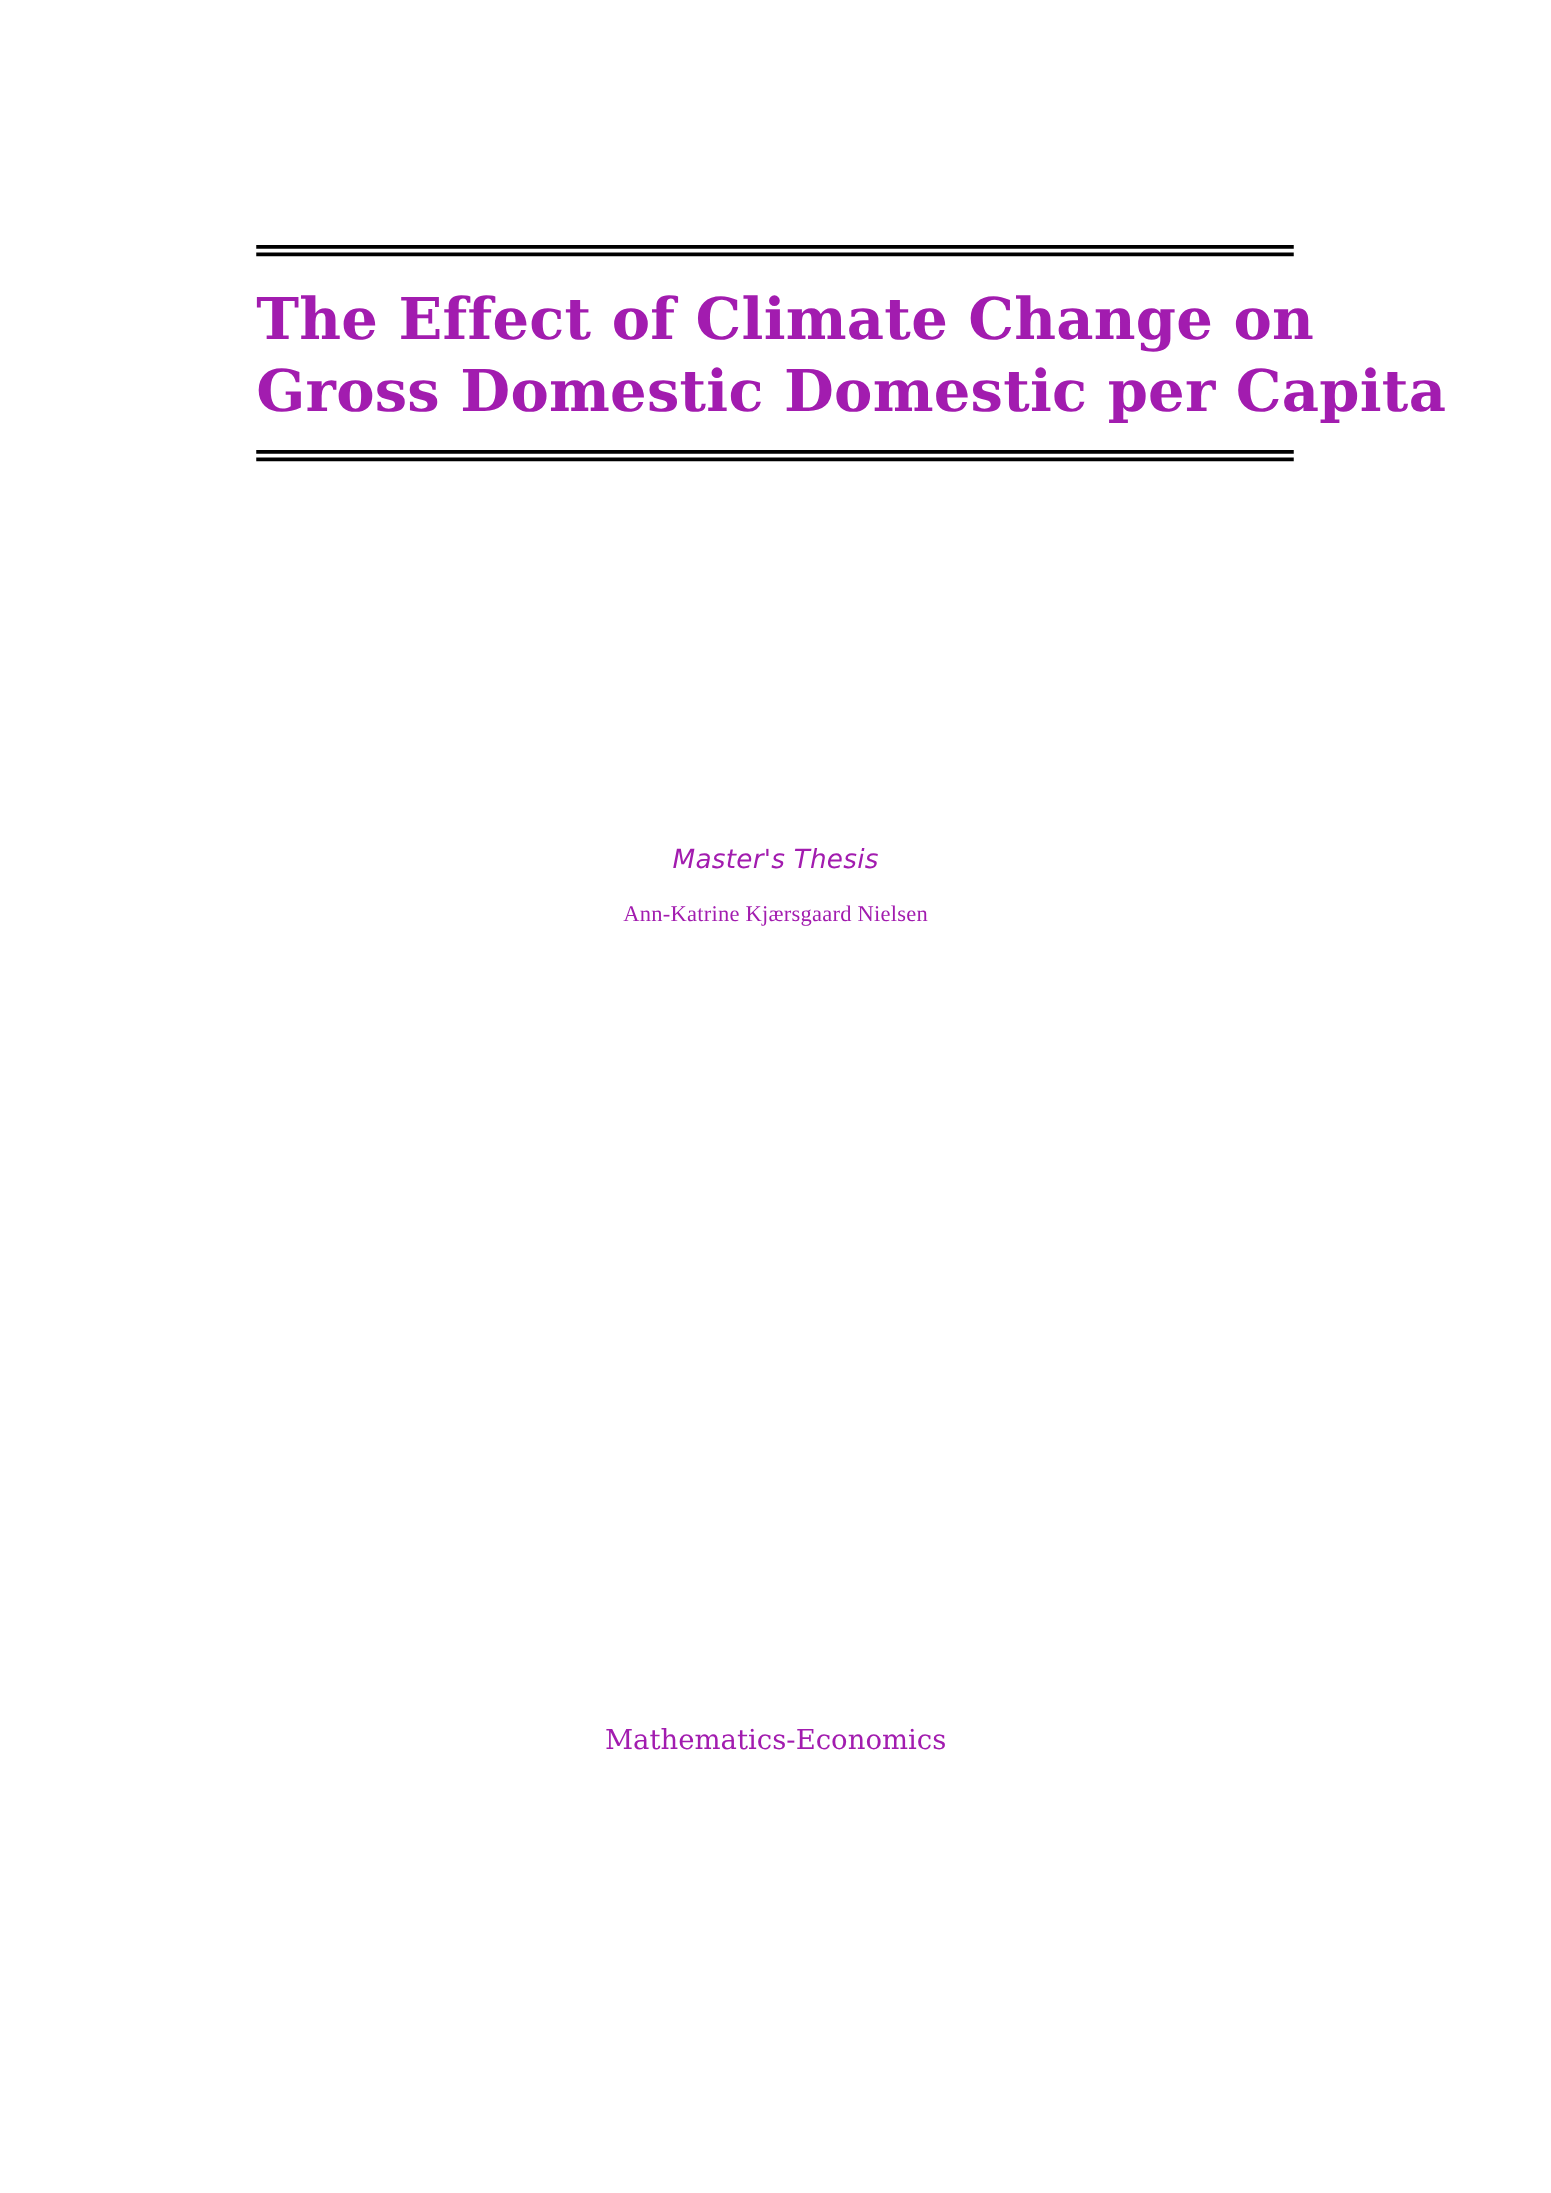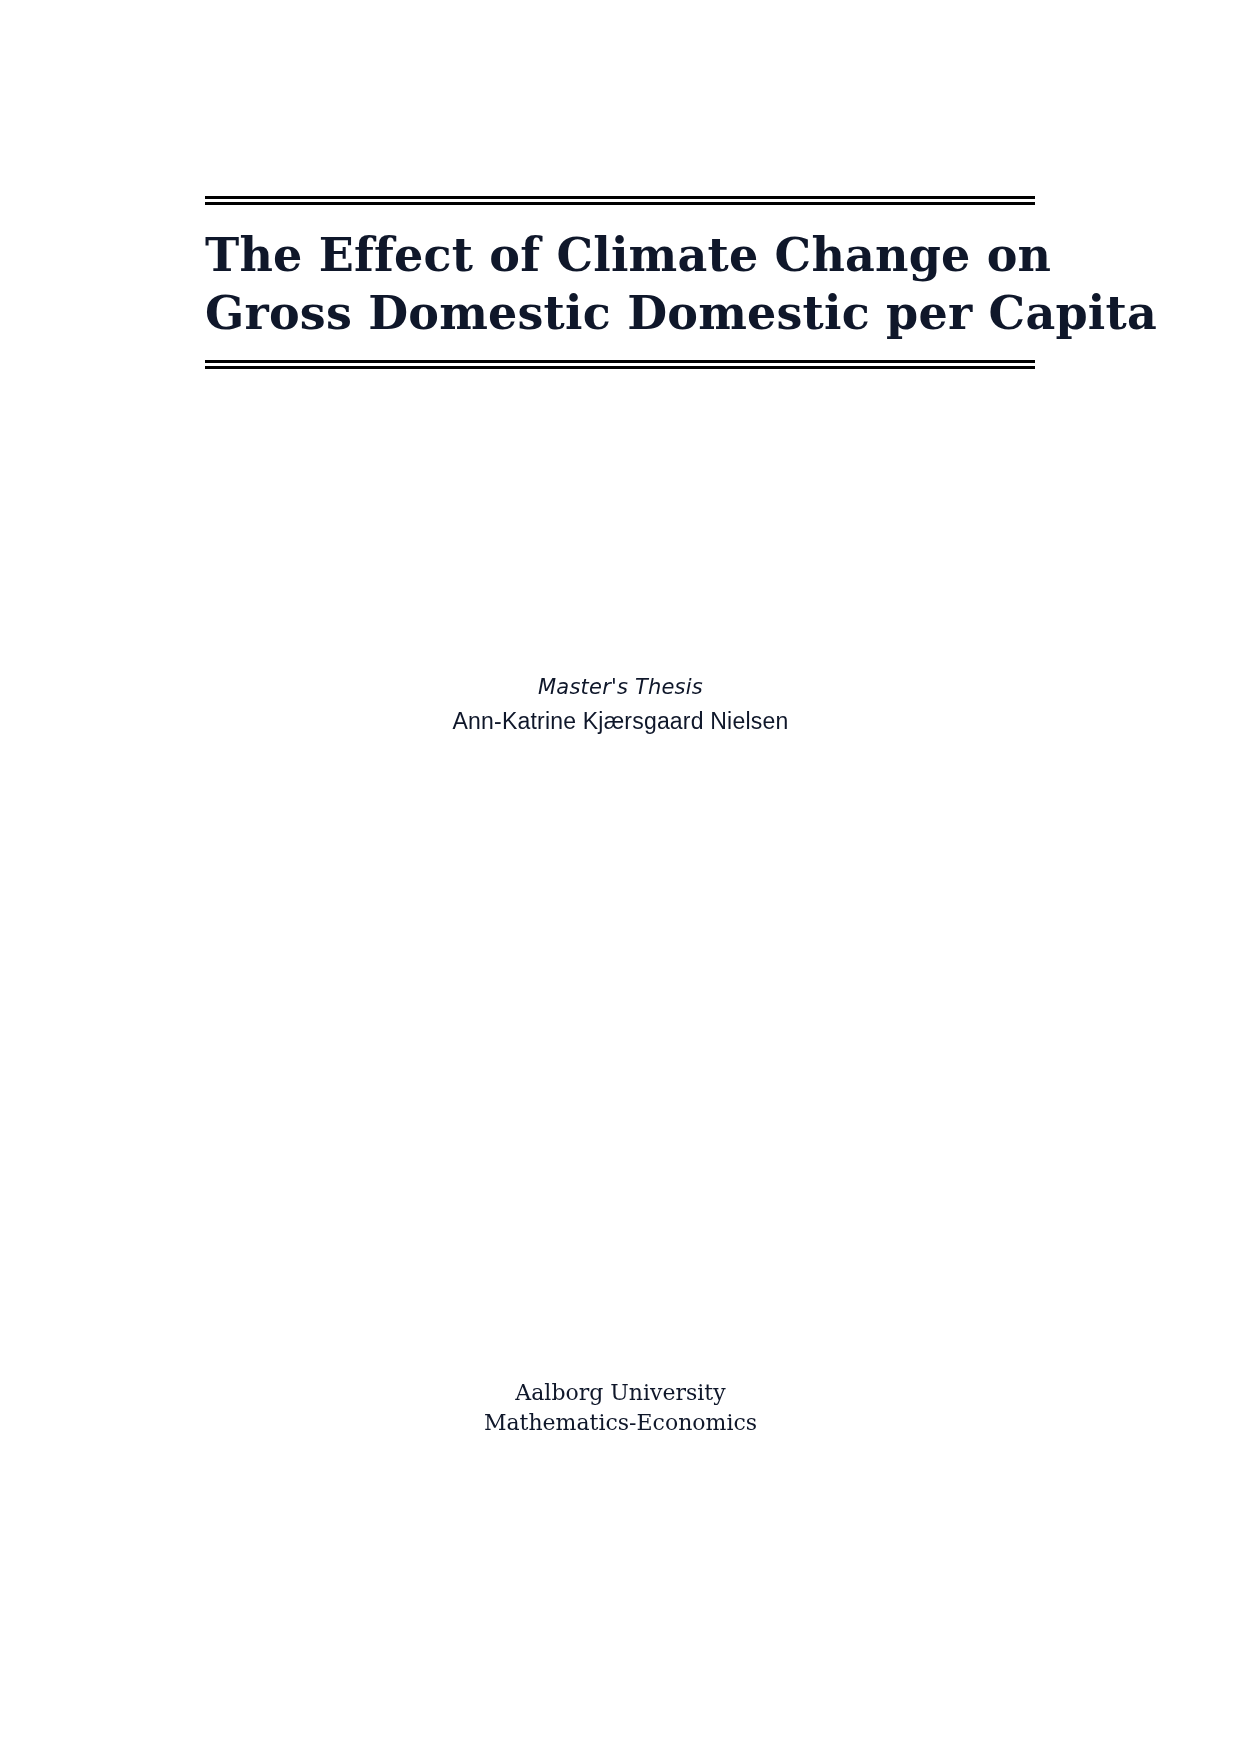--- a/index.html
+++ b/index.html
@@ -8,21 +8,21 @@
     background: #ffffff;
   }
   .page {
     position: relative;
     width: 1241px;
     height: 1754px;
     background: #ffffff;
     margin: 0 auto;
     overflow: hidden;
     font-family: "DejaVu Serif", "Liberation Serif", serif;
-    color: #0f172a;
+    color: #a21caf;
   }
 
   .title-block {
     position: absolute;
     left: 205px;
     top: 196px;
     width: 830px;
   }
 
   .rule-double {
@@ -62,23 +62,24 @@
 
   .thesis-type {
     font-family: "DejaVu Sans", "Liberation Sans", sans-serif;
     font-size: 21px;
     line-height: 1.5;
     letter-spacing: 0.2px;
     font-style: italic;
   }
 
   .author {
-    font-family: Liberation Sans, sans-serif;
-    font-size: 23px;
+    font-family: Liberation Serif, serif;
+    font-size: 18px;
     line-height: 1.5;
+    margin-top: 14px;
     letter-spacing: 0.2px;
   }
 
   .institution-block {
     position: absolute;
     left: 0;
     right: 0;
     top: 1378px;
     text-align: center;
   }
@@ -108,17 +109,16 @@
     </div>
     <div class="rule-double rule-bottom"></div>
   </div>
 
   <div class="meta-block">
     <div class="thesis-type">Master's Thesis</div>
     <div class="author">Ann-Katrine Kjærsgaard Nielsen</div>
   </div>
 
   <div class="institution-block">
-    <div class="institution">Aalborg University</div>
     <div class="department">Mathematics-Economics</div>
   </div>
 
 </div>
 
 </body></html>

